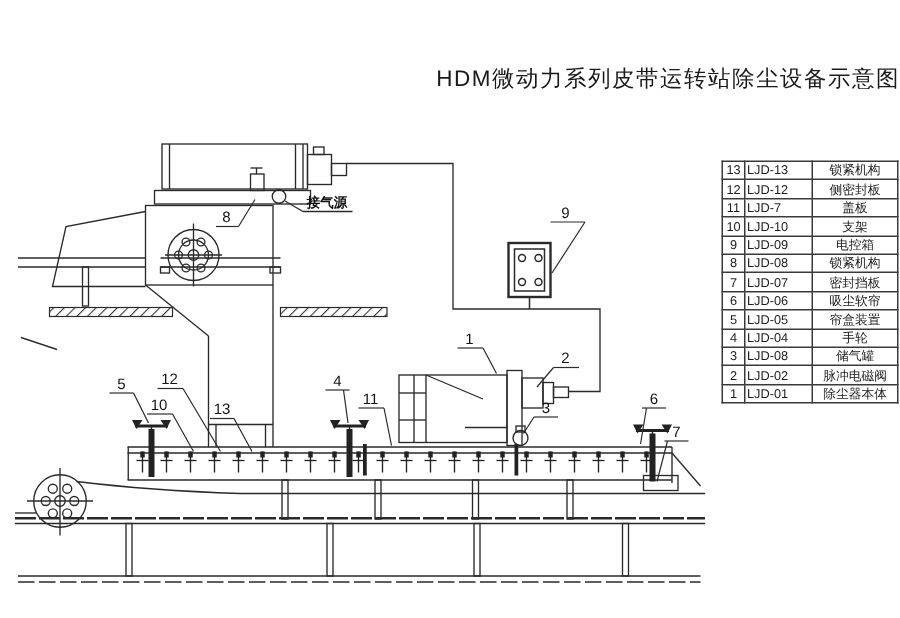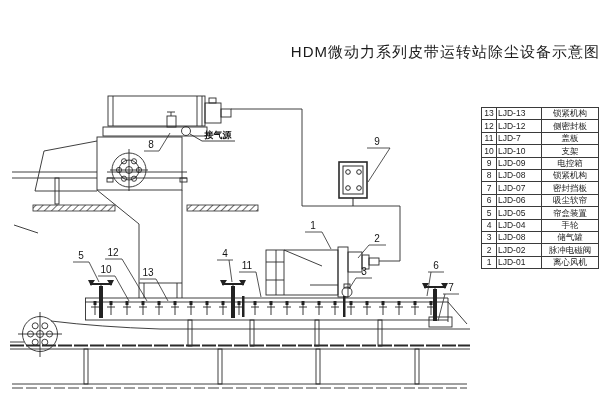--- a/index.html
+++ b/index.html
@@ -352,19 +352,19 @@
           <td class="td-name">储气罐</td>
         </tr>
         <tr>
           <td class="td-no">2</td>
           <td class="td-code">LJD-02</td>
           <td class="td-name">脉冲电磁阀</td>
         </tr>
         <tr>
           <td class="td-no">1</td>
           <td class="td-code">LJD-01</td>
-          <td class="td-name">离心风机</td>
+          <td class="td-name">除尘器本体</td>
         </tr>
       </tbody>
     </table>
   </div>
 
 </div>
 
 </body></html>

